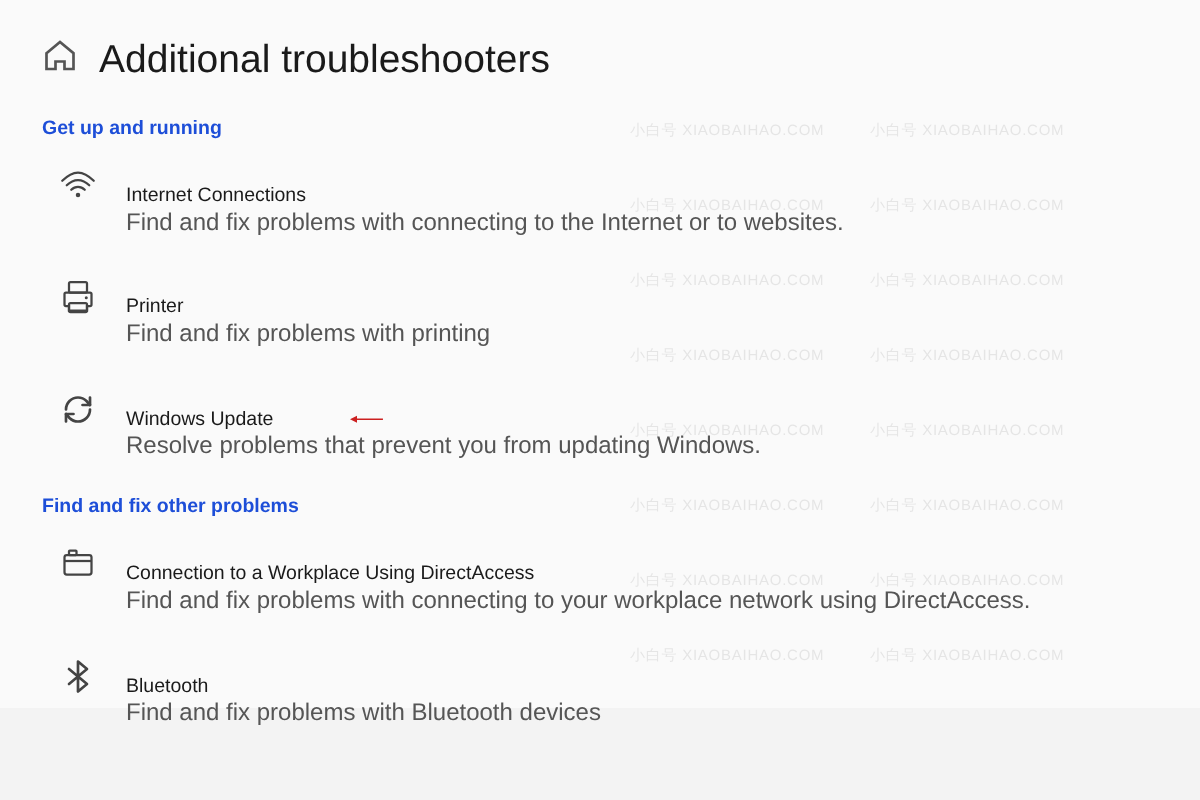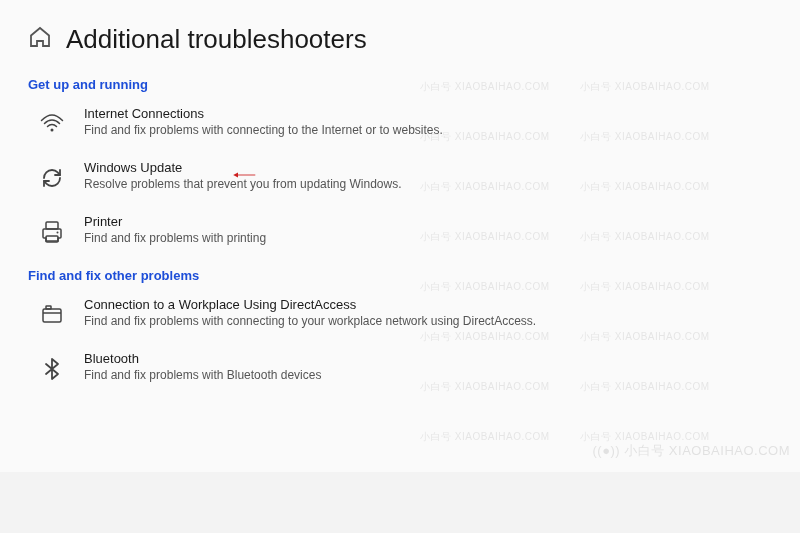--- a/index.html
+++ b/index.html
@@ -62,23 +62,24 @@
     }
     .item-text {
       display: flex;
       flex-direction: column;
     }
     .item-name {
       font-size: 13px;
       font-weight: 400;
       color: #1a1a1a;
       margin-bottom: 1px;
+      margin-top: 16px;
     }
     .item-desc {
-      font-size: 12px;
+      font-size: 16px;
       color: #555;
       line-height: 1.4;
     }
     
     .watermark-overlay {
       position: absolute;
       top: 0; left: 0; right: 0; bottom: 0;
       pointer-events: none;
       overflow: hidden;
       opacity: 0.18;
@@ -121,20 +122,35 @@
           <path d="M7.5 14.5C9 13 10.5 12.5 12 12.5s3 .5 4.5 2" stroke-linecap="round"></path>
           <circle cx="12" cy="18" r="1.5" fill="#444" stroke="none"></circle>
         </svg>
       </div>
       <div class="item-text">
         <span class="item-name">Internet Connections</span>
         <span class="item-desc">Find and fix problems with connecting to the Internet or to websites.</span>
       </div>
     </div>
 
+
+    <div class="troubleshooter-item">
+      <div class="item-icon">
+        <svg viewBox="0 0 24 24" fill="none" stroke="#444" stroke-width="1.5">
+          <rect x="6" y="2" width="12" height="7" rx="1"></rect>
+          <path d="M4 9h16a1 1 0 011 1v7a1 1 0 01-1 1h-2v3H6v-3H4a1 1 0 01-1-1v-7a1 1 0 011-1z"></path>
+          <rect x="6" y="16" width="12" height="6" rx="1"></rect>
+          <circle cx="17.5" cy="12.5" r="1" fill="#444" stroke="none"></circle>
+        </svg>
+      </div>
+      <div class="item-text">
+        <span class="item-name">Printer</span>
+        <span class="item-desc">Find and fix problems with printing</span>
+      </div>
+    </div>
 
     <div class="troubleshooter-item" style="position:relative;">
       <div class="item-icon">
         <svg viewBox="0 0 24 24" fill="none" stroke="#444" stroke-width="1.8">
           <path d="M4 12a8 8 0 018-8 8 8 0 015.66 2.34L20 9" stroke-linecap="round"></path>
           <path d="M20 4v5h-5" stroke-linecap="round" stroke-linejoin="round"></path>
           <path d="M20 12a8 8 0 01-8 8 8 8 0 01-5.66-2.34L4 15" stroke-linecap="round"></path>
           <path d="M4 20v-5h5" stroke-linecap="round" stroke-linejoin="round"></path>
         </svg>
       </div>
@@ -145,35 +161,20 @@
 
       <div style="position:absolute; left:205px; top:50%; transform:translateY(-50%); pointer-events:none;">
         <svg width="70" height="22" viewBox="0 0 70 22">
           <defs>
             <marker id="arrowhead" markerWidth="6" markerHeight="6" refX="3" refY="3" orient="auto">
               <polygon points="0 0, 6 3, 0 6" fill="#cc2020"></polygon>
             </marker>
           </defs>
           <line x1="65" y1="11" x2="8" y2="11" stroke="#cc2020" stroke-width="2.5" marker-end="url(#arrowhead)"></line>
         </svg>
-      </div>
-    </div>
-
-    <div class="troubleshooter-item">
-      <div class="item-icon">
-        <svg viewBox="0 0 24 24" fill="none" stroke="#444" stroke-width="1.5">
-          <rect x="6" y="2" width="12" height="7" rx="1"></rect>
-          <path d="M4 9h16a1 1 0 011 1v7a1 1 0 01-1 1h-2v3H6v-3H4a1 1 0 01-1-1v-7a1 1 0 011-1z"></path>
-          <rect x="6" y="16" width="12" height="6" rx="1"></rect>
-          <circle cx="17.5" cy="12.5" r="1" fill="#444" stroke="none"></circle>
-        </svg>
-      </div>
-      <div class="item-text">
-        <span class="item-name">Printer</span>
-        <span class="item-desc">Find and fix problems with printing</span>
       </div>
     </div>
   </div>
 
   <div class="troubleshooter-list">
     <div class="section-title" style="margin-top:10px;">Find and fix other problems</div>
 
     <div class="troubleshooter-item">
       <div class="item-icon">
         <svg viewBox="0 0 24 24" fill="none" stroke="#444" stroke-width="1.5">
@@ -215,16 +216,15 @@
     <span class="watermark-text" style="top:280px; left:580px; font-size:10px;">小白号  XIAOBAIHAO.COM</span>
     <span class="watermark-text" style="top:330px; left:420px; font-size:10px;">小白号  XIAOBAIHAO.COM</span>
     <span class="watermark-text" style="top:330px; left:580px; font-size:10px;">小白号  XIAOBAIHAO.COM</span>
     <span class="watermark-text" style="top:380px; left:420px; font-size:10px;">小白号  XIAOBAIHAO.COM</span>
     <span class="watermark-text" style="top:380px; left:580px; font-size:10px;">小白号  XIAOBAIHAO.COM</span>
     <span class="watermark-text" style="top:430px; left:420px; font-size:10px;">小白号  XIAOBAIHAO.COM</span>
     <span class="watermark-text" style="top:430px; left:580px; font-size:10px;">小白号  XIAOBAIHAO.COM</span>
     <span class="watermark-text" style="top:480px; left:420px; font-size:10px;">小白号  XIAOBAIHAO.COM</span>
     <span class="watermark-text" style="top:480px; left:580px; font-size:10px;">小白号  XIAOBAIHAO.COM</span>
 
-    <span class="watermark-text" style="bottom:12px; right:10px; font-size:13px; opacity:0.9; color:#666;">((●)) 小白号  XIAOBAIHAO.COM</span>
   </div>
 
 </div>
 
 </body></html>

